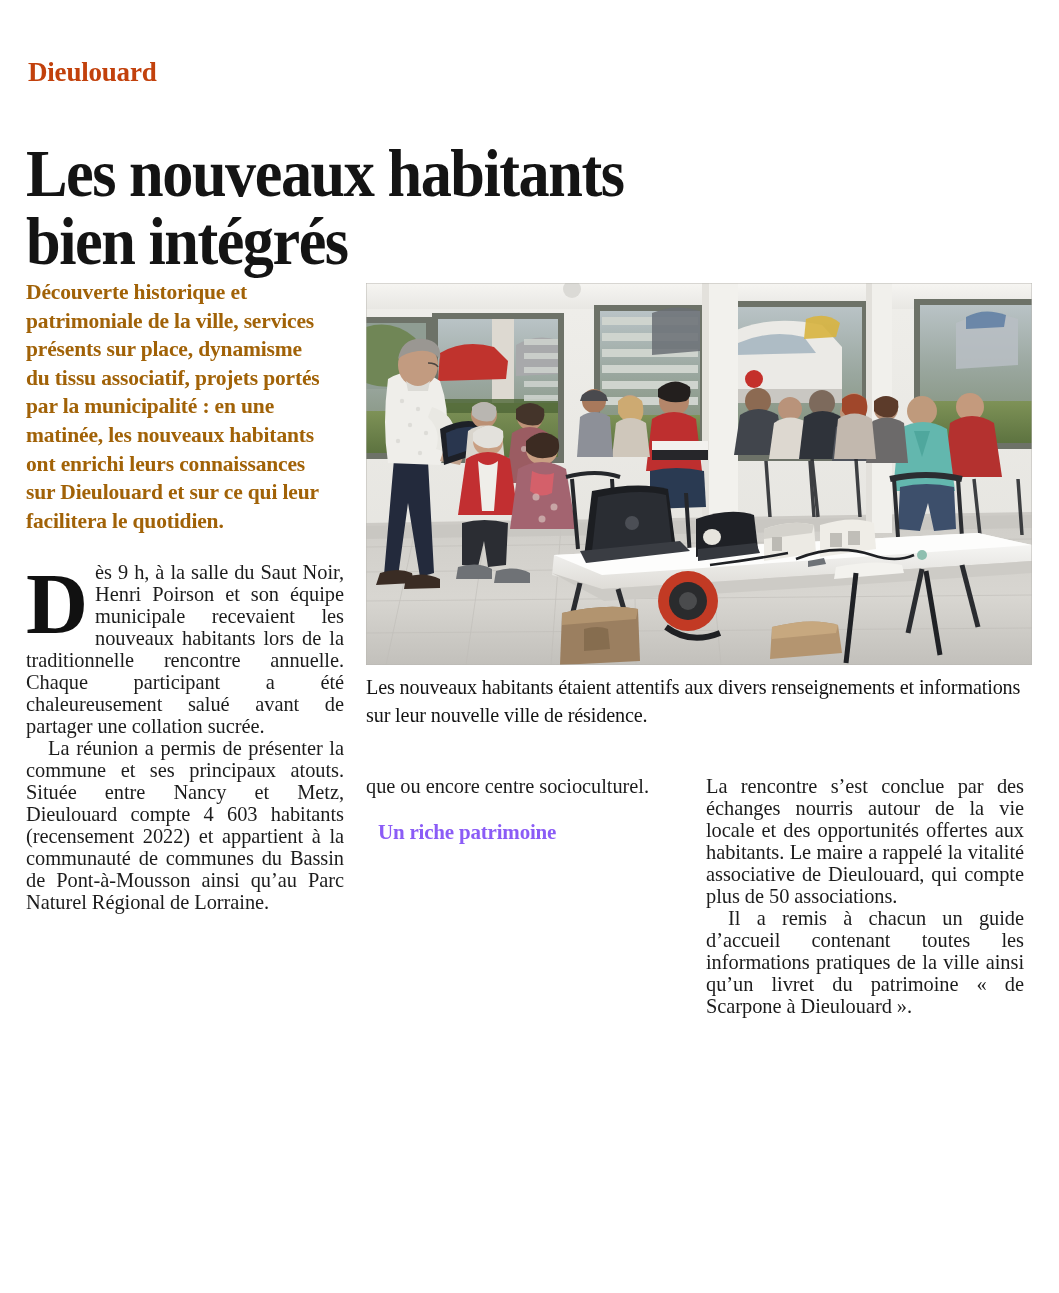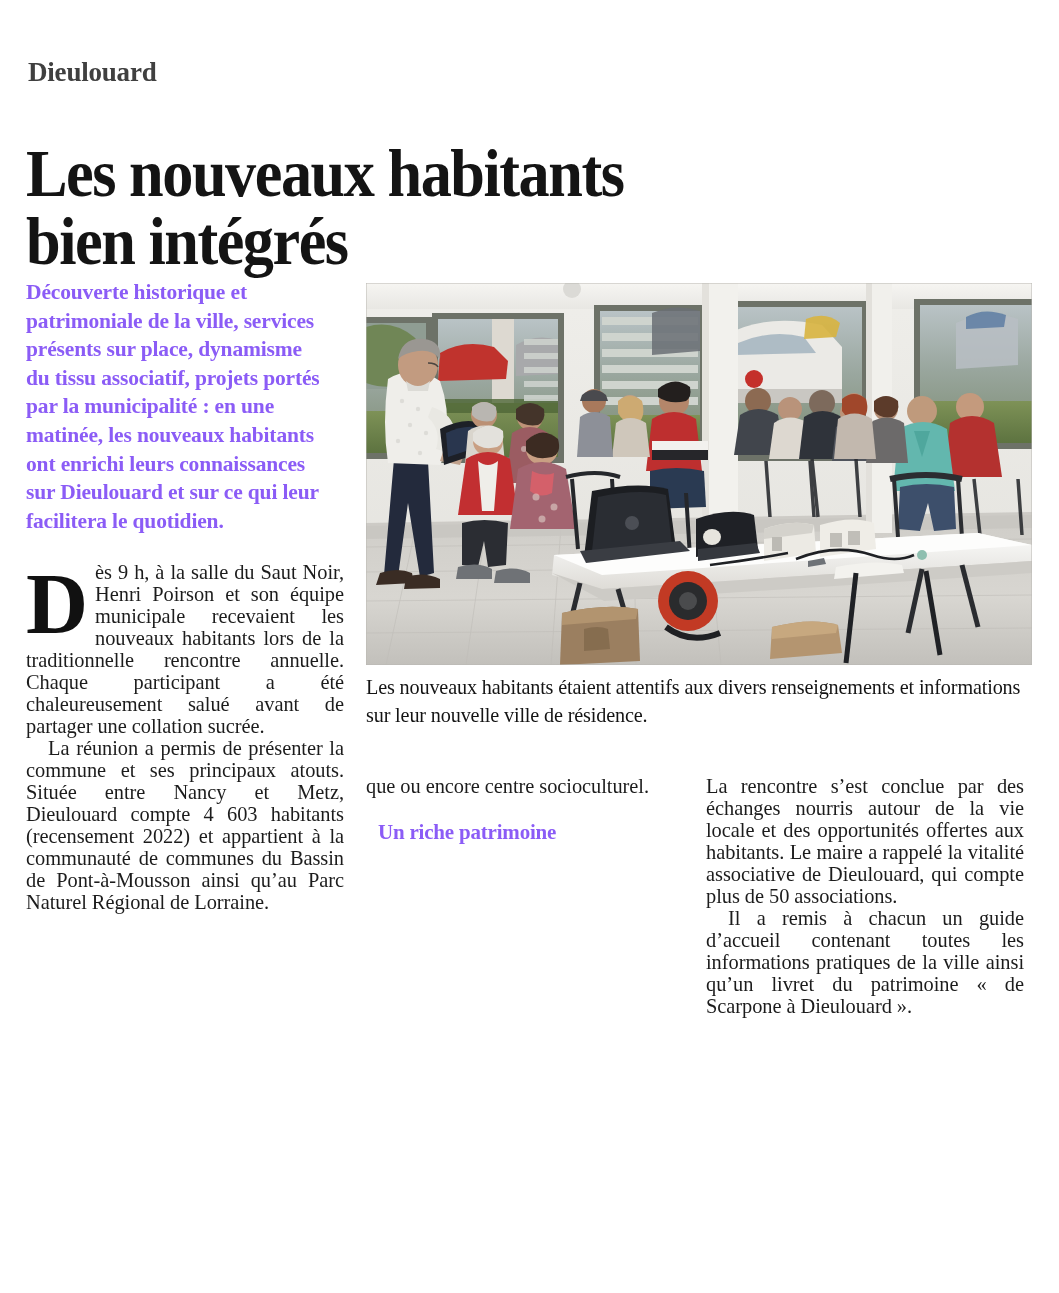--- a/index.html
+++ b/index.html
@@ -27,21 +27,21 @@
   
   .kicker {
     position: absolute;
     left: 28px;
     top: 57px;
     font-family: "Liberation Serif", "DejaVu Serif", serif;
     font-weight: bold;
     font-size: 27px;
     line-height: 30px;
     letter-spacing: -0.2px;
-    color: #404040;
+    color: #c2410c;
   }
 
   
   .headline {
     position: absolute;
     left: 26px;
     top: 94px;
     width: 760px;
     font-weight: bold;
     font-size: 67px;
@@ -72,21 +72,21 @@
     top: 775px;
     width: 318px;
   }
 
   
   .standfirst {
     font-weight: bold;
     font-size: 21.5px;
     line-height: 28.6px;
     letter-spacing: -0.15px;
-    color: #8b5cf6;
+    color: #a16207;
     text-align: left;
     margin: 0 16px 0 0;
   }
 
   
   .body-p {
     font-size: 20.4px;
     line-height: 22px;
     text-align: justify;
     text-justify: inter-word;

